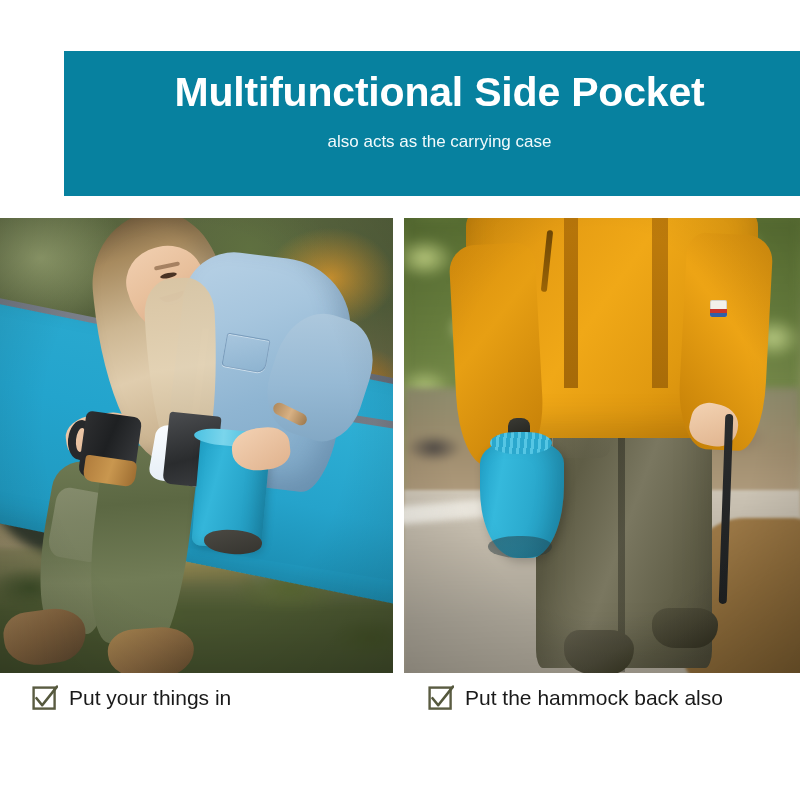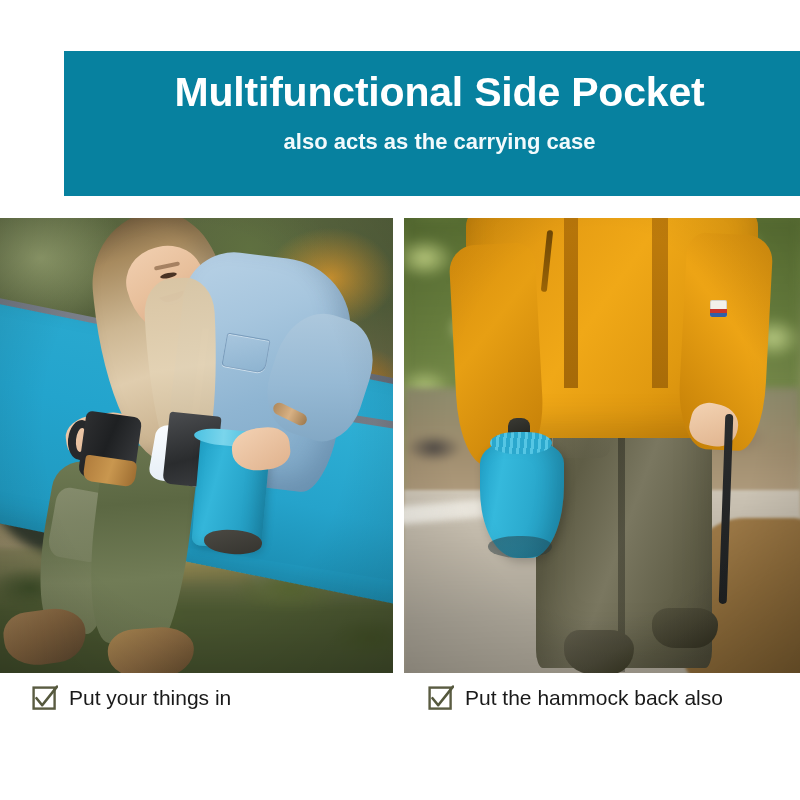--- a/index.html
+++ b/index.html
@@ -33,22 +33,22 @@
     color: #ffffff;
     font-size: 41px;
     font-weight: bold;
     letter-spacing: -0.2px;
     line-height: 50px;
     white-space: nowrap;
     text-align: center;
   }
   .banner-subtitle {
     color: #f2fafc;
-    font-size: 22px;
-    font-weight: bold;
+    font-size: 17px;
+    font-weight: normal;
     line-height: 26px;
     margin-top: 12px;
     white-space: nowrap;
     text-align: center;
   }
 
   
   .photos {
     position: absolute;
     left: 0; top: 218px;

